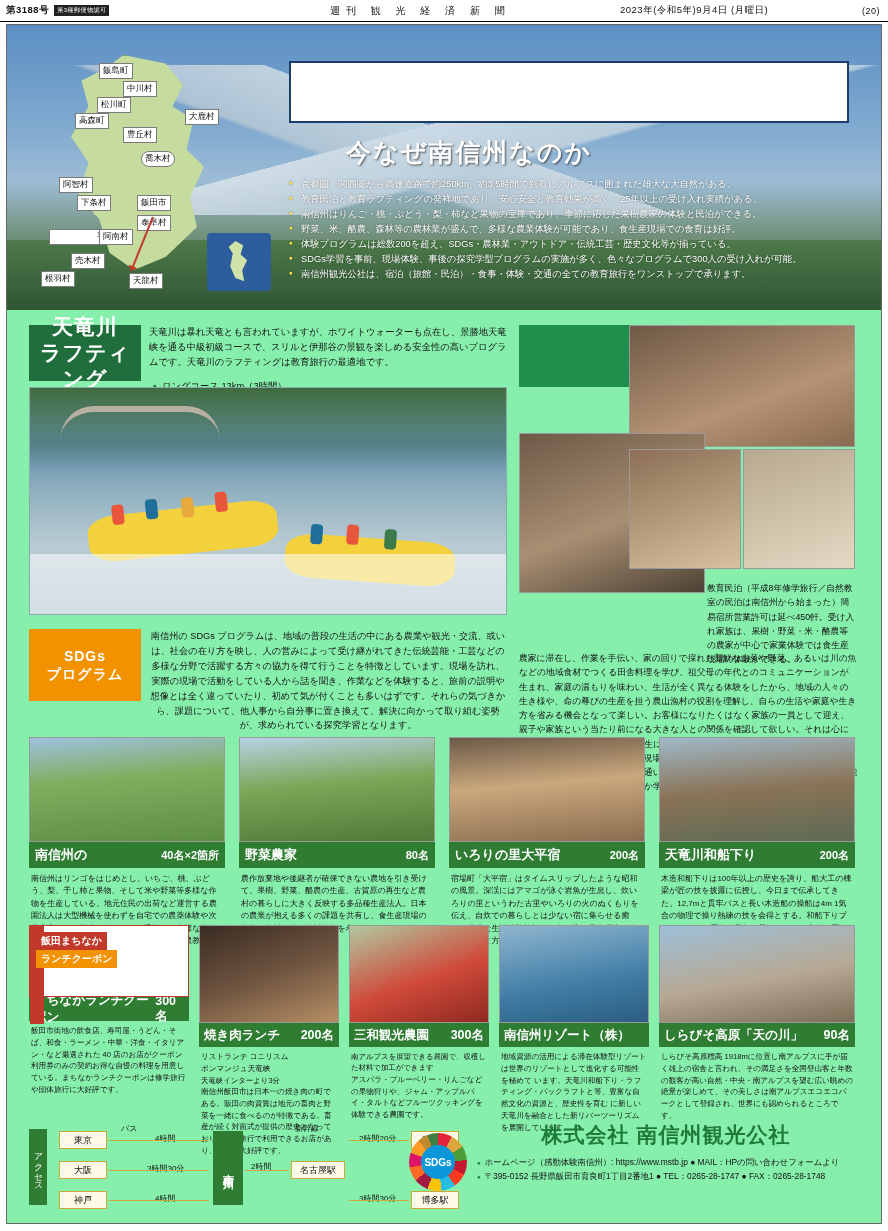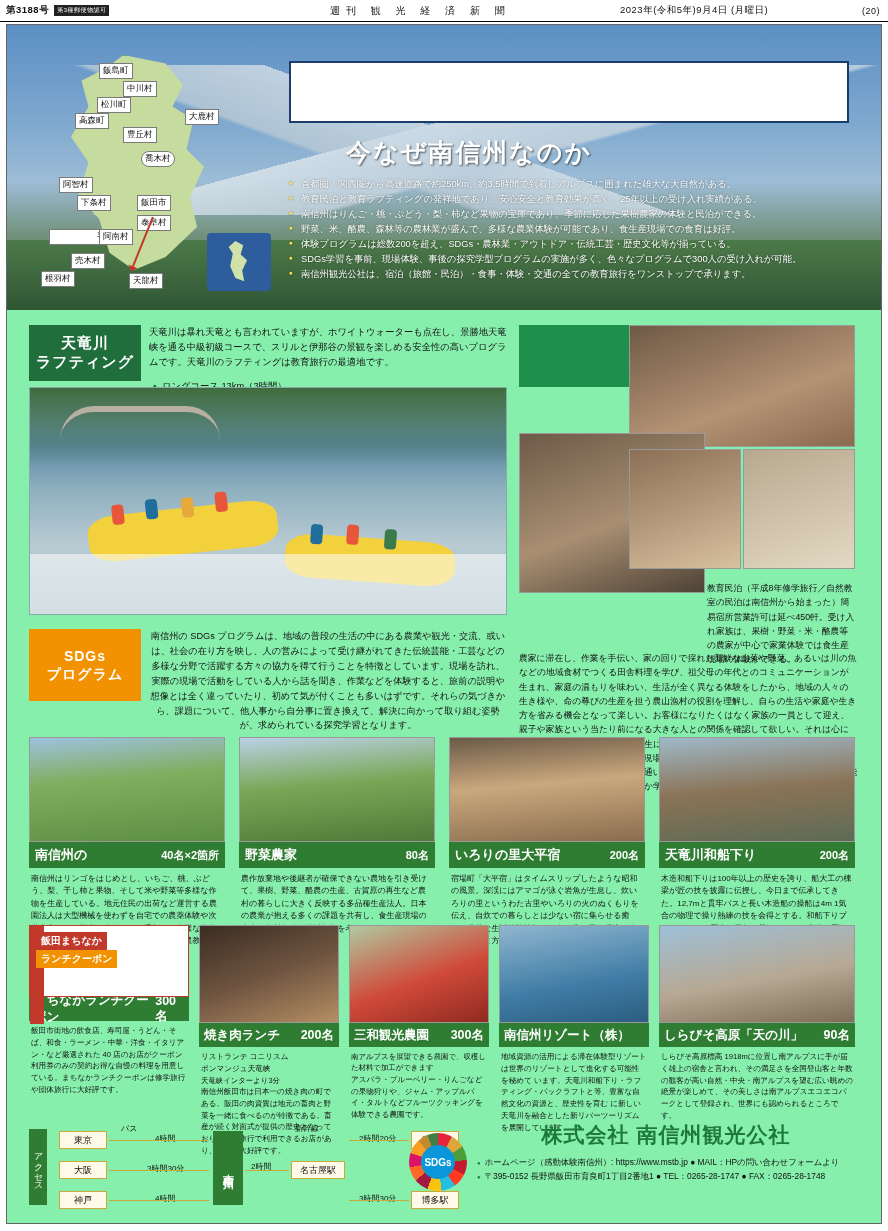--- a/index.html
+++ b/index.html
@@ -94,21 +94,21 @@
 
   
   .lbl-box {
     display:flex; align-items:center; justify-content:center; text-align:center;
     color:#fff; font-weight:bold; line-height:1.25;
   }
 
   
   .raft-label {
     position:absolute; left:22px; top:300px; width:112px; height:56px;
-    background:#1f6e3c; font-size:15px; letter-spacing:1px;
+    background:#1f6e3c; font-size:21px; letter-spacing:1px;
   }
   .raft-text {
     position:absolute; left:142px; top:300px; width:358px;
     font-size:9.3px; line-height:1.6;
   }
   .raft-list { margin:8px 0 0 4px; padding:0; list-style:none; font-size:9.3px; line-height:1.8; }
   .raft-list li:before { content:"●"; color:#1f6e3c; font-size:6.5px; margin-right:5px; vertical-align:middle; }
   .raft-photo {
     position:absolute; left:22px; top:362px; width:478px; height:228px;
     background: linear-gradient(180deg,#7ea7c5 0%, #5d8aa8 25%, #8fb0bf 45%, #b9cbd3 70%, #9fb8c2 100%);

